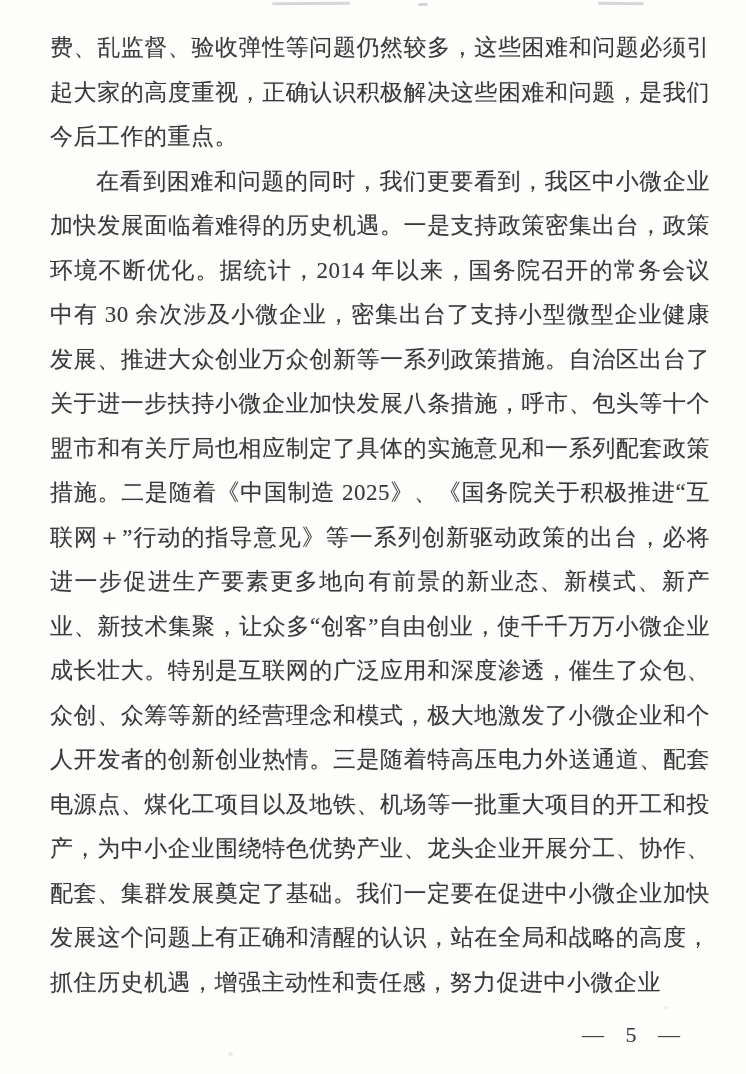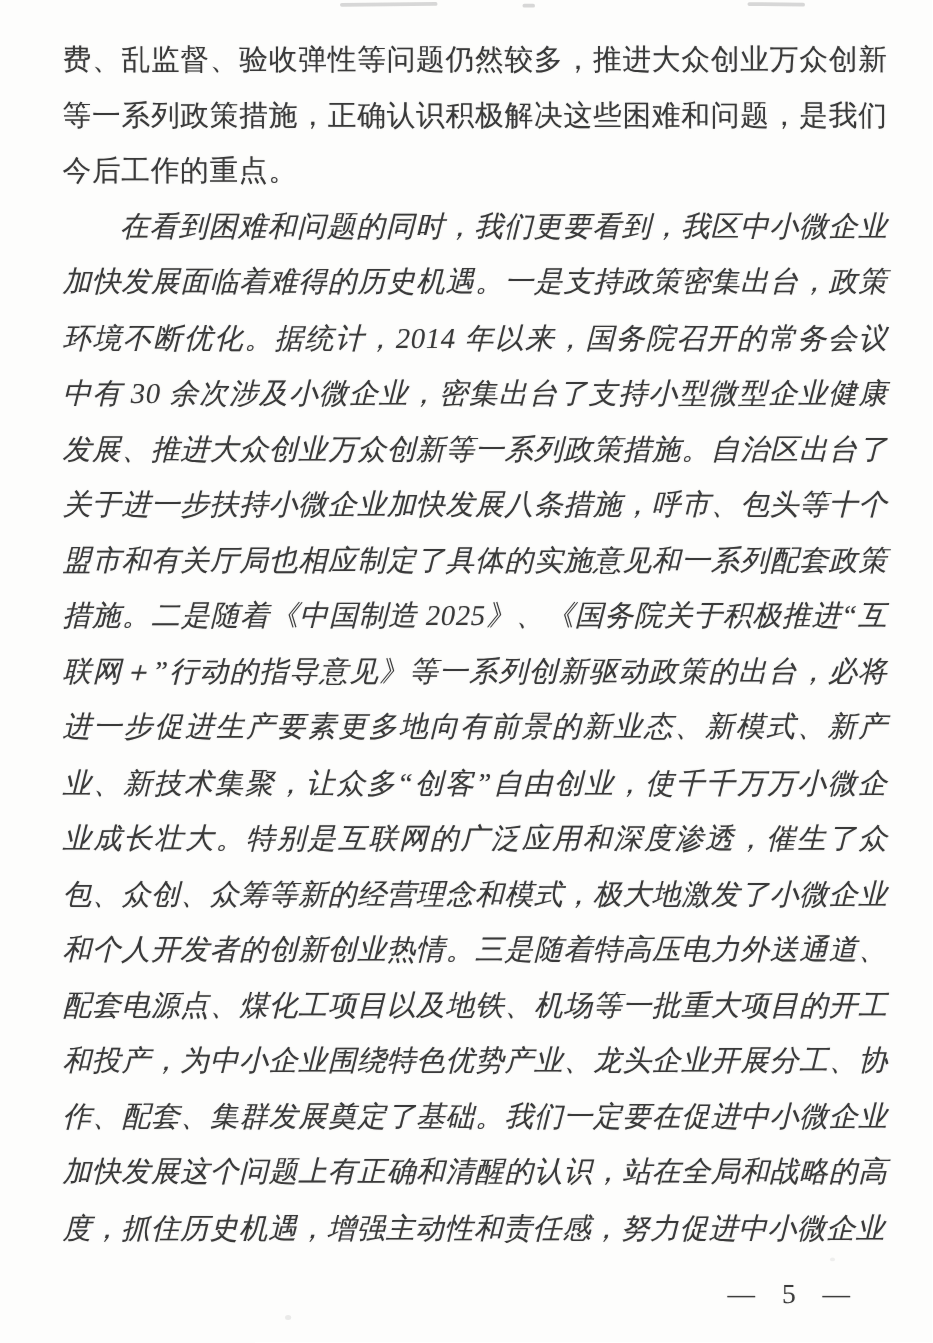--- a/index.html
+++ b/index.html
@@ -25,21 +25,20 @@
     margin: 0;
     font-size: 23px;
     line-height: 44.5px;
     letter-spacing: 0.5px;
     text-align: justify;
     color: #3a3a3a;
     text-shadow: 0 0 1px rgba(70,70,70,0.35);
   }
   .para.indent {
     text-indent: 2em;
-    font-style: italic;
   }
   .footer {
     position: absolute;
     right: 64px;
     bottom: 26px;
     font-size: 22px;
     color: #3d3d3d;
     letter-spacing: 2px;
     word-spacing: 12px;
     text-shadow: 0 0 1px rgba(70,70,70,0.3);
@@ -61,19 +60,19 @@
 
 <div class="page">
 
   <div class="artifact a1"></div>
   <div class="artifact a2"></div>
   <div class="artifact a3"></div>
   <div class="artifact a4"></div>
   <div class="artifact a5"></div>
 
   <div class="content">
-    <p class="para">费、乱监督、验收弹性等问题仍然较多，推进大众创业万众创新等一系列政策措施，正确认识积极解决这些困难和问题，是我们今后工作的重点。</p>
+    <p class="para">费、乱监督、验收弹性等问题仍然较多，这些困难和问题必须引起大家的高度重视，正确认识积极解决这些困难和问题，是我们今后工作的重点。</p>
     <p class="para indent">在看到困难和问题的同时，我们更要看到，我区中小微企业加快发展面临着难得的历史机遇。一是支持政策密集出台，政策环境不断优化。据统计，2014 年以来，国务院召开的常务会议中有 30 余次涉及小微企业，密集出台了支持小型微型企业健康发展、推进大众创业万众创新等一系列政策措施。自治区出台了关于进一步扶持小微企业加快发展八条措施，呼市、包头等十个盟市和有关厅局也相应制定了具体的实施意见和一系列配套政策措施。二是随着《中国制造 2025》、《国务院关于积极推进“互联网＋”行动的指导意见》等一系列创新驱动政策的出台，必将进一步促进生产要素更多地向有前景的新业态、新模式、新产业、新技术集聚，让众多“创客”自由创业，使千千万万小微企业成长壮大。特别是互联网的广泛应用和深度渗透，催生了众包、众创、众筹等新的经营理念和模式，极大地激发了小微企业和个人开发者的创新创业热情。三是随着特高压电力外送通道、配套电源点、煤化工项目以及地铁、机场等一批重大项目的开工和投产，为中小企业围绕特色优势产业、龙头企业开展分工、协作、配套、集群发展奠定了基础。我们一定要在促进中小微企业加快发展这个问题上有正确和清醒的认识，站在全局和战略的高度，抓住历史机遇，增强主动性和责任感，努力促进中小微企业</p>
   </div>
 
   <div class="footer">— 5 —</div>
 
 </div>
 
 </body></html>

